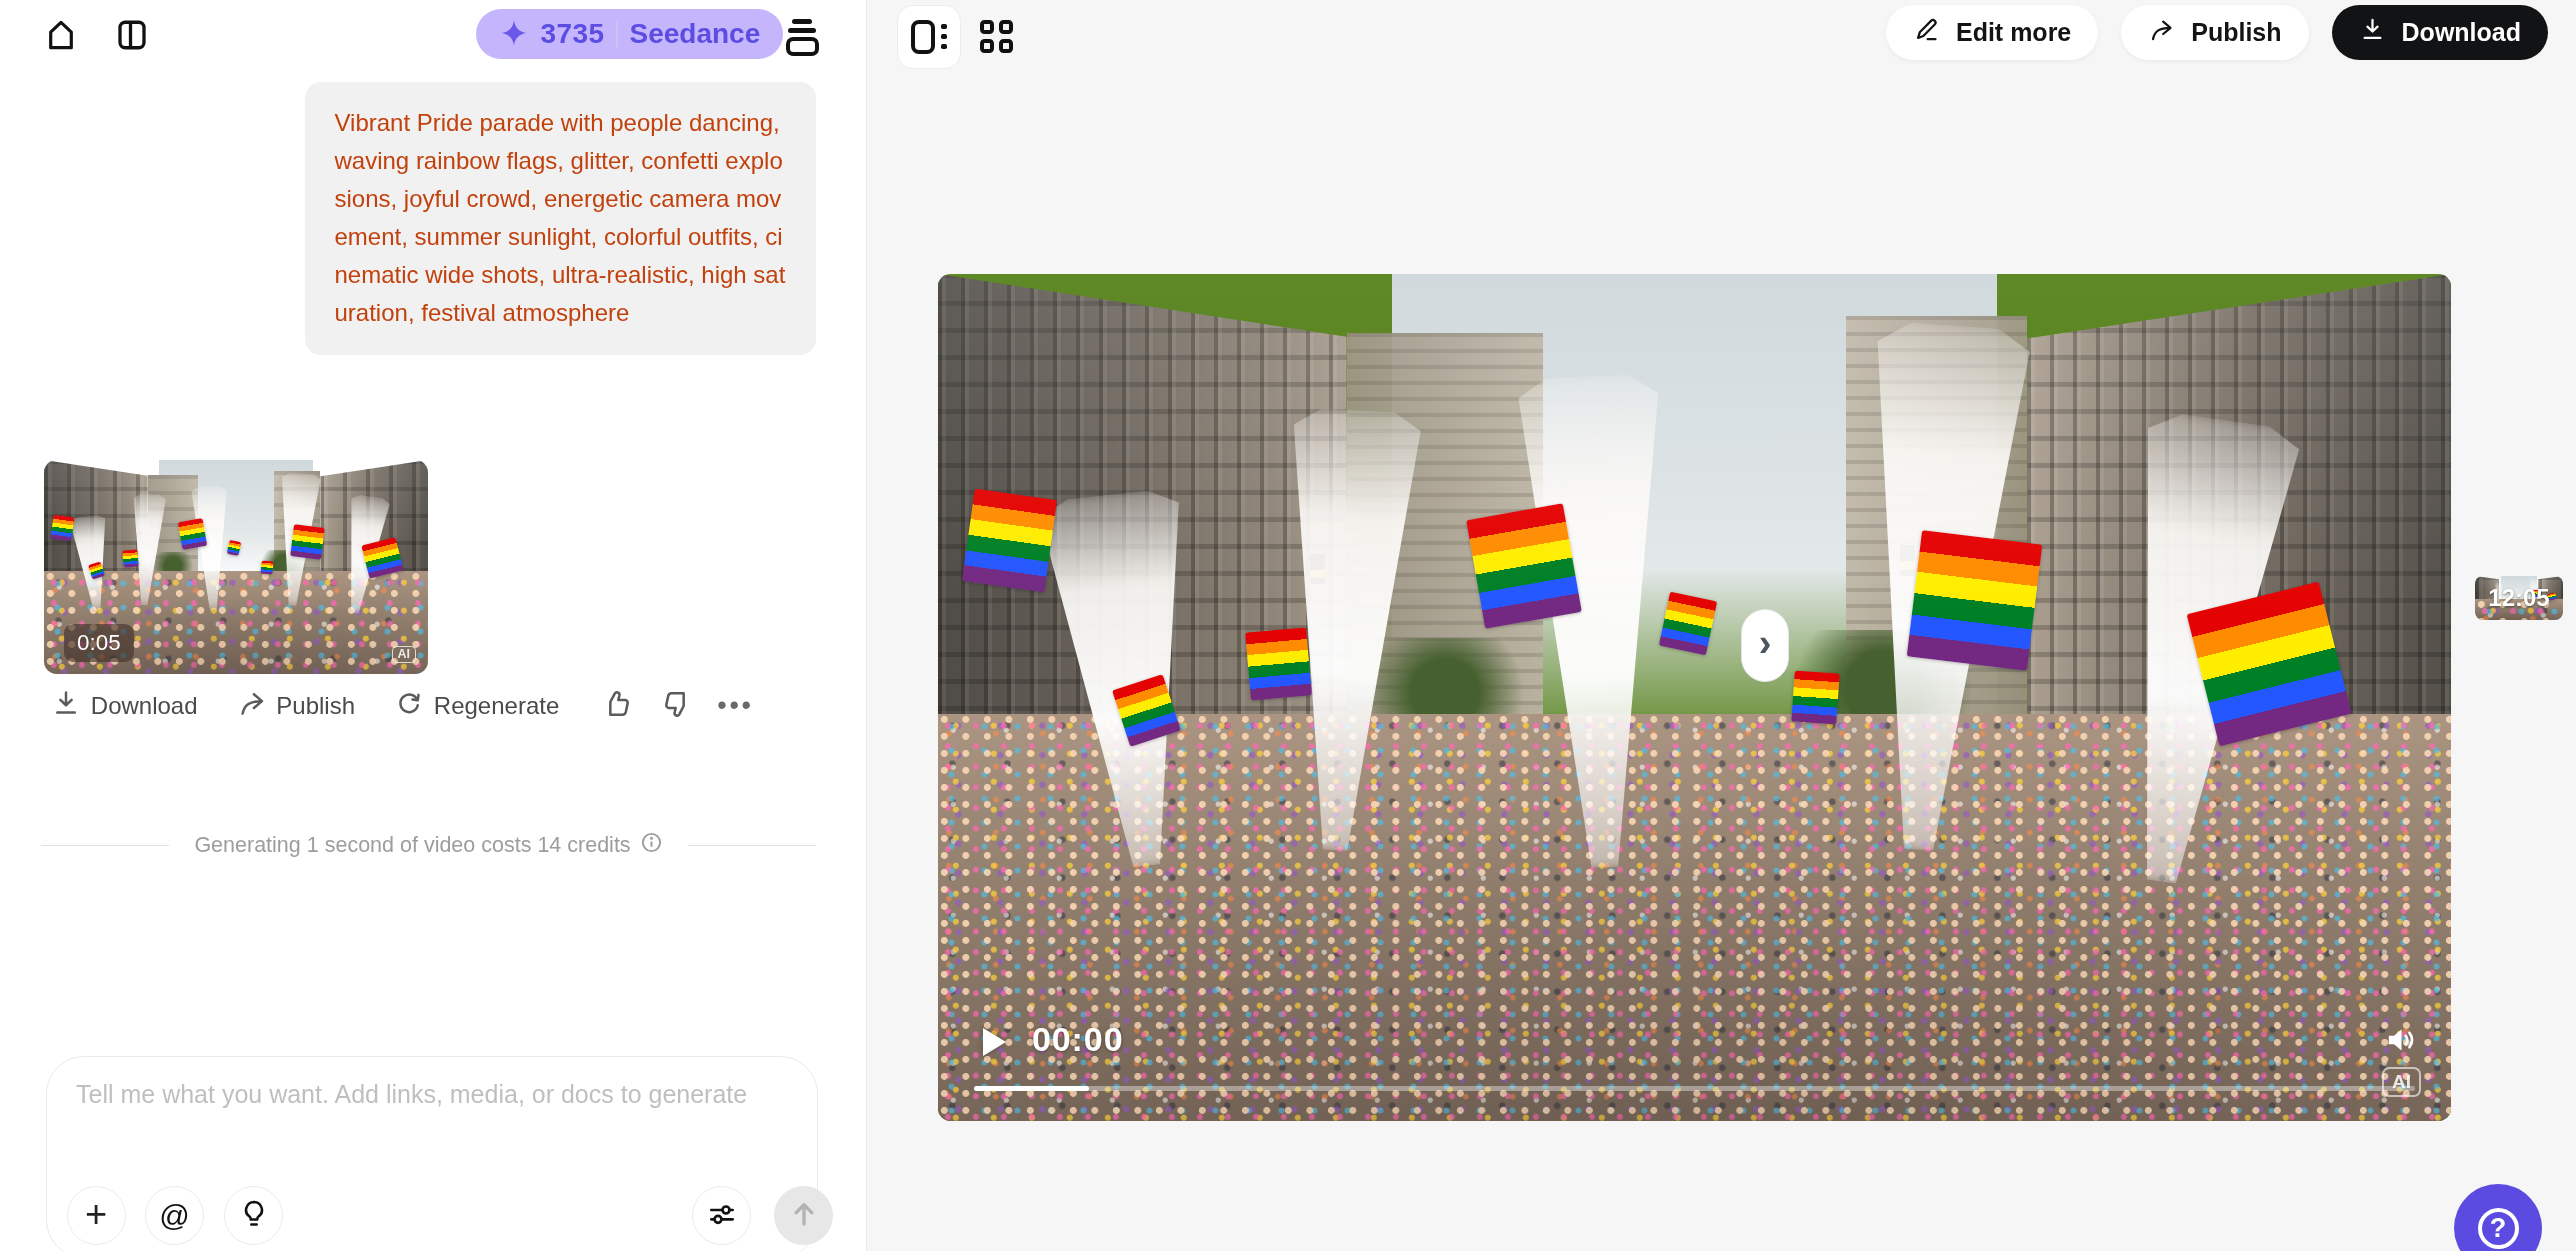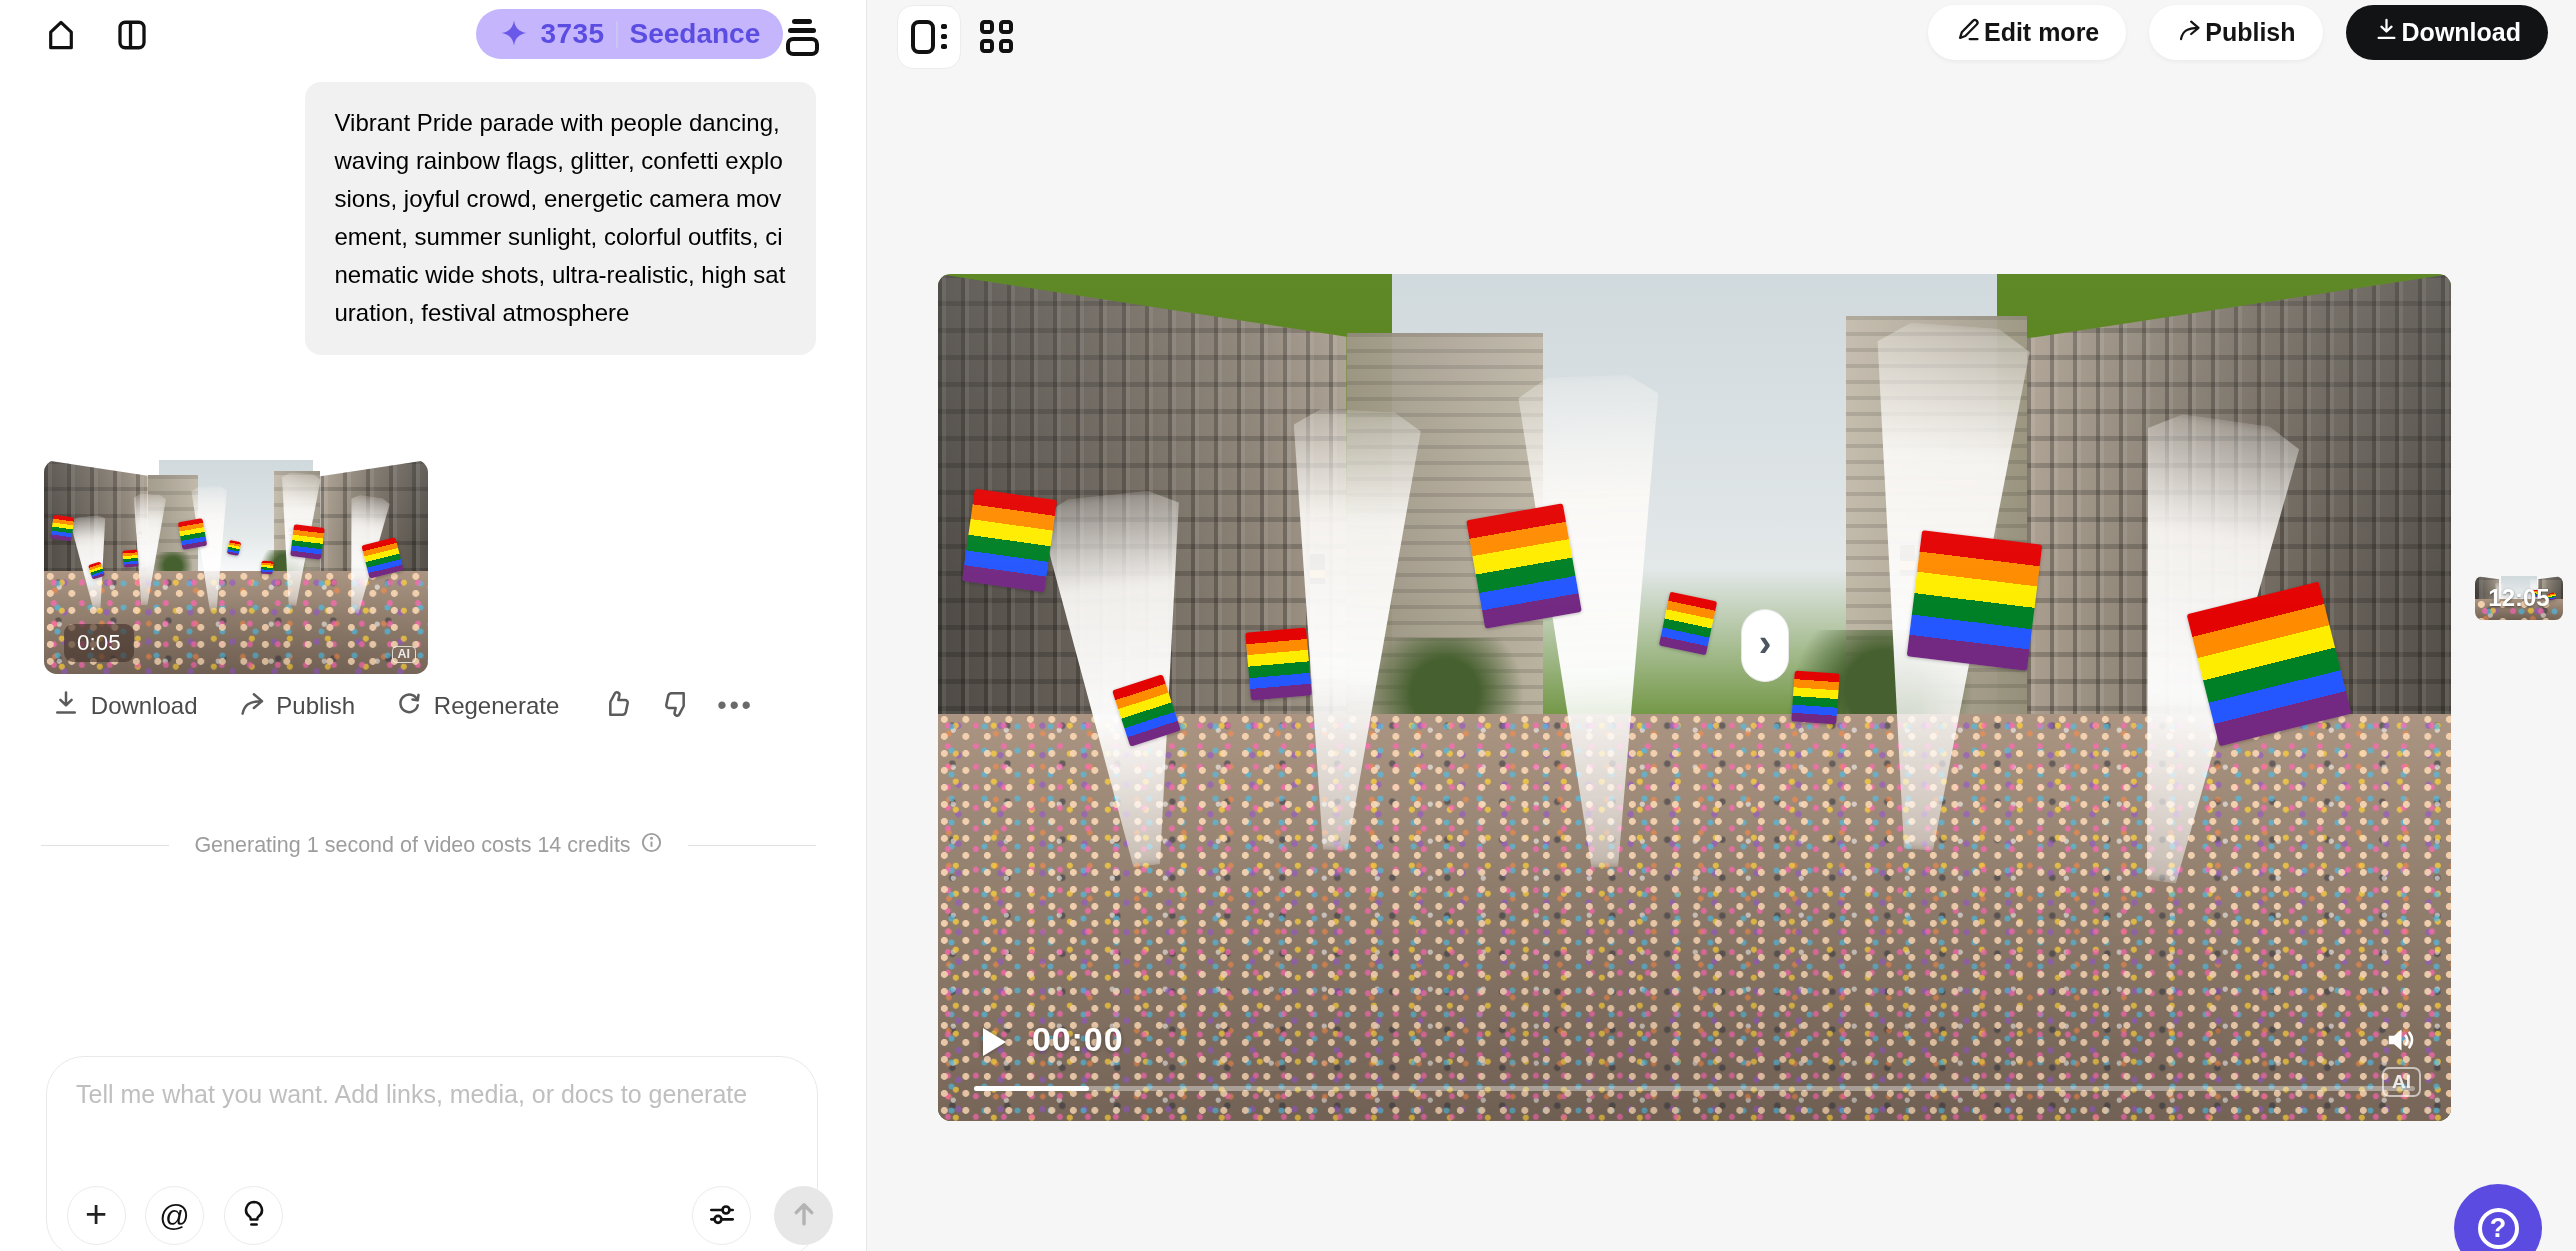--- a/index.html
+++ b/index.html
@@ -23,21 +23,21 @@
   .subscribe-label { font-size:28px; font-weight:700; color:#5b4ce2; }
 
   .stack-btn { position:absolute; left:777px; top:12.5px; width:50px; height:50px; }
   .stack-icon { width:36px; display:flex; flex-direction:column; align-items:center; }
   .stack-icon .b1 { width:19.7px; height:4.5px; border-radius:2.7px; background:#111; }
   .stack-icon .b2 { width:28px; height:5.4px; border-radius:2.7px; background:#111; margin-top:3.6px; }
   .stack-icon .tray { width:33px; height:19px; border:4.5px solid #111; border-radius:7.2px; margin-top:3.6px; }
 
   .prompt-card { position:absolute; left:305px; top:82px; width:511px; background:#f1f1f2;
                  border-radius:16px; padding:22.4px 29.5px; }
-  .prompt-text { font-size:24px; line-height:38px; color:#000000; word-break:break-all; }
+  .prompt-text { font-size:24px; line-height:38px; color:#c2410c; word-break:break-all; }
 
   
   .gen-thumb { position:absolute; left:44px; top:460px; width:384px; height:214px; border-radius:12.5px;
                overflow:hidden; cursor:pointer; }
   .dur-badge { position:absolute; left:19.7px; bottom:11.6px; background:rgba(66,48,42,.62); color:#fff;
                font-size:22.4px; padding:6.3px 13.4px; border-radius:9px; z-index:5; }
   .mini-ai { position:absolute; right:12.5px; bottom:10.7px; border:1.8px solid rgba(255,255,255,.75);
              color:rgba(255,255,255,.85); font-size:12.5px; font-weight:700; border-radius:4.5px;
              padding:0.9px 4.5px; z-index:5; }
 
@@ -88,21 +88,21 @@
   .vt-rect { width:24px; height:34px; border:4.5px solid #111; border-radius:8px; }
   .vt-dots { display:flex; flex-direction:column; gap:4.5px; }
   .vt-dots i { width:5.4px; height:5.4px; background:#111; border-radius:1.8px; }
   .grid-btn { position:absolute; left:109px; top:16px; width:41px; height:41px; cursor:pointer;
               display:flex; align-items:center; justify-content:center; }
   .grid-ico { display:grid; grid-template-columns:14.3px 14.3px; grid-template-rows:14.3px 14.3px; gap:5.4px; }
   .grid-ico i { border:4px solid #111; border-radius:4.5px; }
 
   .rt-actions { position:absolute; right:28px; top:5.4px; display:flex; gap:23px; }
   .pill-btn { height:55px; border:none; border-radius:28px; padding:0 27px; display:flex;
-              align-items:center; gap:2px; font-family:"Liberation Sans",sans-serif; font-size:25px;
+              align-items:center; gap:16px; font-family:"Liberation Sans",sans-serif; font-size:25px;
               font-weight:700; cursor:pointer; }
   .pill-white { background:#fff; color:#141414; box-shadow:0 1.8px 5.4px rgba(0,0,0,.05); }
   .pill-black { background:#121315; color:#fff; }
 
   
   .video-player { position:absolute; left:71px; top:274px; width:1513px; height:847px;
                   border-radius:12.5px; overflow:hidden; cursor:pointer; background:#4d7c0f; }
   .play-tri { position:absolute; left:45px; top:754px; width:0; height:0; z-index:6; cursor:pointer;
               border-left:23px solid #fff; border-top:14.3px solid transparent; border-bottom:14.3px solid transparent;
               filter:drop-shadow(0 0.9px 2.7px rgba(0,0,0,.35)); }

